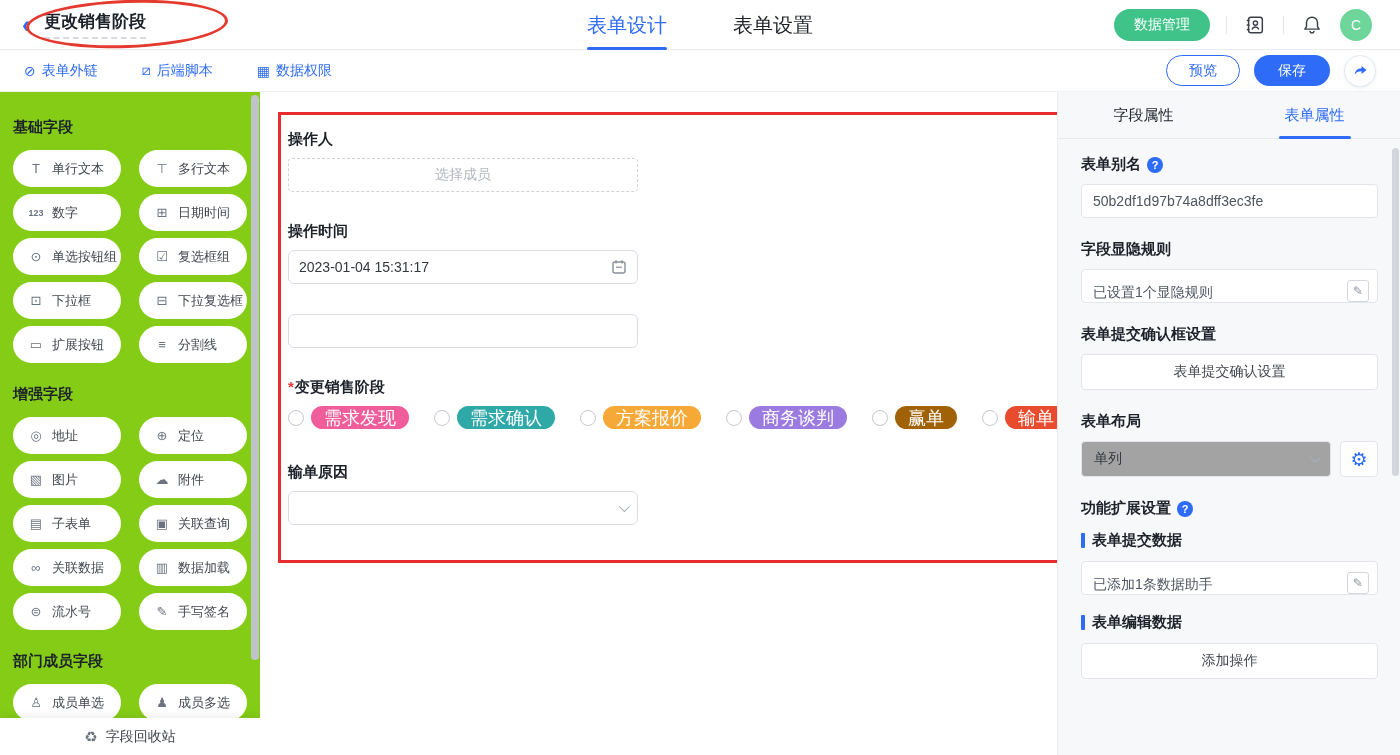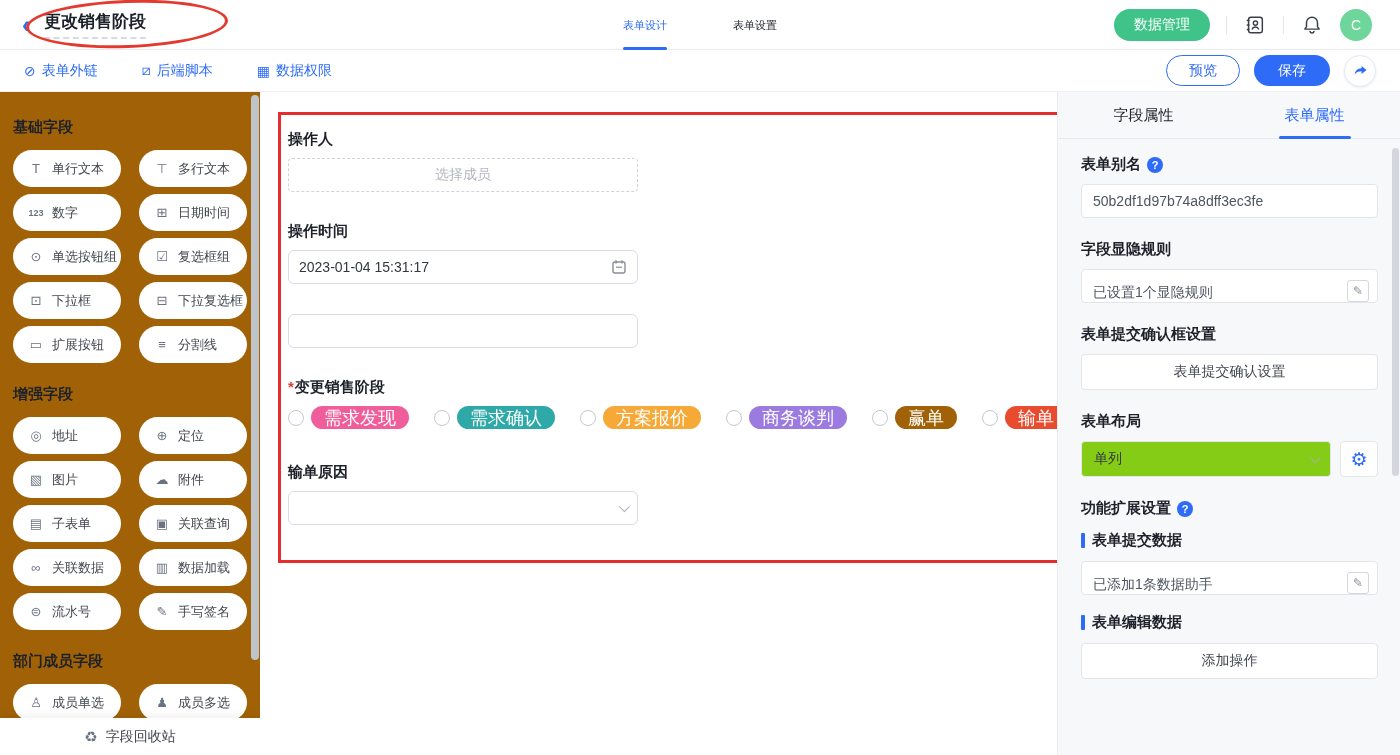--- a/index.html
+++ b/index.html
@@ -7,21 +7,21 @@
   body { font-family:"Liberation Sans","DejaVu Sans",sans-serif; color:#1d2129; background:#fff; font-size:14px; }
   .page { width:1400px; height:755px; display:flex; flex-direction:column; }
 
   
   .hdr { height:50px; background:#fff; border-bottom:1px solid #e9ebf0; display:flex; align-items:center; position:relative; flex:0 0 auto; }
   .hdr-left { display:flex; align-items:center; padding-left:22px; width:420px; }
   .back { color:#2e6bf6; font-size:24px; line-height:1; cursor:pointer; margin-right:14px; font-weight:bold; }
   .hdr-title { font-size:17px; font-weight:600; color:#1d2129; padding-bottom:4px; border-bottom:2px dashed #d8dbe0; }
   .red-ellipse { position:absolute; left:26px; top:0px; width:202px; height:48px; border:3px solid #e4392f; border-radius:50%; transform:rotate(-2deg); pointer-events:none; z-index:5; }
   .hdr-tabs { position:absolute; left:50%; top:0; transform:translateX(-50%); height:50px; display:flex; gap:66px; }
-  .htab { height:50px; display:flex; align-items:center; font-size:11px; color:#1d2129; cursor:pointer; position:relative;text-align:center; }
+  .htab { height:50px; display:flex; align-items:center; font-size:20px; color:#1d2129; cursor:pointer; position:relative;text-align:center; }
   .htab.active { color:#2e6bf6; }
   .htab.active::after { content:""; position:absolute; left:0; right:0; bottom:0; height:3px; background:#2e6bf6; border-radius:2px; }
   .hdr-right { margin-left:auto; display:flex; align-items:center; gap:16px; padding-right:28px; }
   .btn-green { background:#3fc389; color:#fff; border:none; border-radius:16px; height:32px; padding:0 20px; font-size:14px; cursor:pointer; }
   .vdiv { width:1px; height:18px; background:#e3e5ea; }
   .hicon { width:24px; height:24px; display:flex; align-items:center; justify-content:center; cursor:pointer; }
   .avatar { width:32px; height:32px; border-radius:50%; background:#6ed69a; color:#fff; display:flex; align-items:center; justify-content:center; font-size:14px; cursor:pointer; }
 
   
   .tbar { height:42px; background:#fff; border-bottom:1px solid #eef0f3; display:flex; align-items:center; padding:0 24px; flex:0 0 auto; }
@@ -29,21 +29,21 @@
   .tlink .ti { font-size:14px; }
   .tbar-right { margin-left:auto; display:flex; align-items:center; gap:14px; }
   .btn-outline { border:1px solid #2e6bf6; color:#2e6bf6; background:#fff; border-radius:16px; height:31px; padding:0 22px; font-size:14px; cursor:pointer; }
   .btn-primary { border:none; background:#2e6bf6; color:#fff; border-radius:16px; height:31px; padding:0 24px; font-size:14px; cursor:pointer; }
   .btn-share { width:32px; height:32px; border-radius:50%; background:#fff; border:1px solid #e3e8f2; box-shadow:0 1px 3px rgba(40,70,160,.10); display:flex; align-items:center; justify-content:center; cursor:pointer; }
 
   
   .bodyrow { flex:1; display:flex; min-height:0; }
 
   
-  .sidebar { width:260px; background:#a16207; position:relative; overflow:hidden; flex:0 0 auto; }
+  .sidebar { width:260px; background:#84cc16; position:relative; overflow:hidden; flex:0 0 auto; }
   .sb-inner { padding:4px 13px 0 13px; }
   .sb-title { font-size:15px; font-weight:700; color:#1d2129; margin-top:22px; margin-bottom:13px; }
   .sb-grid { display:grid; grid-template-columns:1fr 1fr; gap:7px 18px; }
   .pill { background:#fff; border-radius:19px; height:37px; display:flex; align-items:center; padding-left:15px; gap:8px; font-size:13px; color:#42464e; cursor:grab; }
   .pill .pi { color:#6b7280; font-size:13px; width:16px; text-align:center; flex:0 0 auto; }
   .pill .pi.num { font-size:9px; font-weight:700; letter-spacing:0; }
   .sb-thumb { position:absolute; right:1px; top:3px; width:8px; height:565px; background:#bfc3ca; border-radius:4px; }
   .sb-foot { position:absolute; left:0; right:0; bottom:0; height:37px; background:#fff; box-shadow:0 -2px 8px rgba(0,0,0,.07); display:flex; align-items:center; justify-content:center; gap:8px; font-size:14px; color:#42464e; cursor:pointer; z-index:2; }
   .sb-foot .ri { font-size:15px; color:#6b7280; }
 
@@ -73,21 +73,21 @@
   .p-body { padding:16px 22px 0 23px; }
   .p-label { font-size:15px; font-weight:700; color:#1d2129; margin-bottom:10px; display:flex; align-items:center; gap:6px; }
   .help { width:16px; height:16px; border-radius:50%; background:#2e6bf6; color:#fff; font-size:11px; display:inline-flex; align-items:center; justify-content:center; font-weight:700; cursor:pointer; }
   .p-block { margin-bottom:22px; }
   .p-input { background:#fff; border:1px solid #e3e5ea; border-radius:4px; height:34px; display:flex; align-items:center; padding:0 11px; font-size:14px; color:#4e5560; }
   .p-btn { background:#fff; border:1px solid #e3e5ea; border-radius:4px; height:36px; width:100%; display:flex; align-items:center; justify-content:center; font-size:14px; color:#42464e; cursor:pointer; }
   .p-editbox { background:#fff; border:1px solid #e3e5ea; border-radius:4px; height:34px; display:flex; align-items:flex-end; padding:0 8px 0 11px; font-size:14px; color:#4e5560; }
   .p-editbox .val { flex:1; }
   .edit-ic { width:22px; height:22px; border:1px solid #d4d7dd; border-radius:3px; display:flex; align-items:center; justify-content:center; color:#8a8f99; font-size:12px; cursor:pointer; }
   .layout-row { display:flex; gap:9px; }
-  .p-select { flex:1; background:#84cc16; border:1px solid #e3e5ea; border-radius:4px; height:36px; display:flex; align-items:center; padding:4px 12px; font-size:14px; color:#33373e; cursor:pointer; }
+  .p-select { flex:1; background:#a3a3a3; border:1px solid #e3e5ea; border-radius:4px; height:36px; display:flex; align-items:center; padding:4px 12px; font-size:14px; color:#33373e; cursor:pointer; }
   .p-select .val { flex:1; }
   .gear-btn { width:38px; height:36px; background:#fff; border:1px solid #e3e5ea; border-radius:4px; display:flex; align-items:center; justify-content:center; color:#2e6bf6; font-size:19px; cursor:pointer; }
   .sub-label { font-size:15px; font-weight:700; color:#1d2129; display:flex; align-items:center; gap:7px; margin-bottom:11px; }
   .blue-bar { width:4px; height:15px; background:#2e6bf6; border-radius:1px; }
   .p-thumb { position:absolute; right:1px; top:56px; width:7px; height:328px; background:#d3d6dc; border-radius:4px; }
 </style>
 </head>
 <body>
 
 <div class="page">

